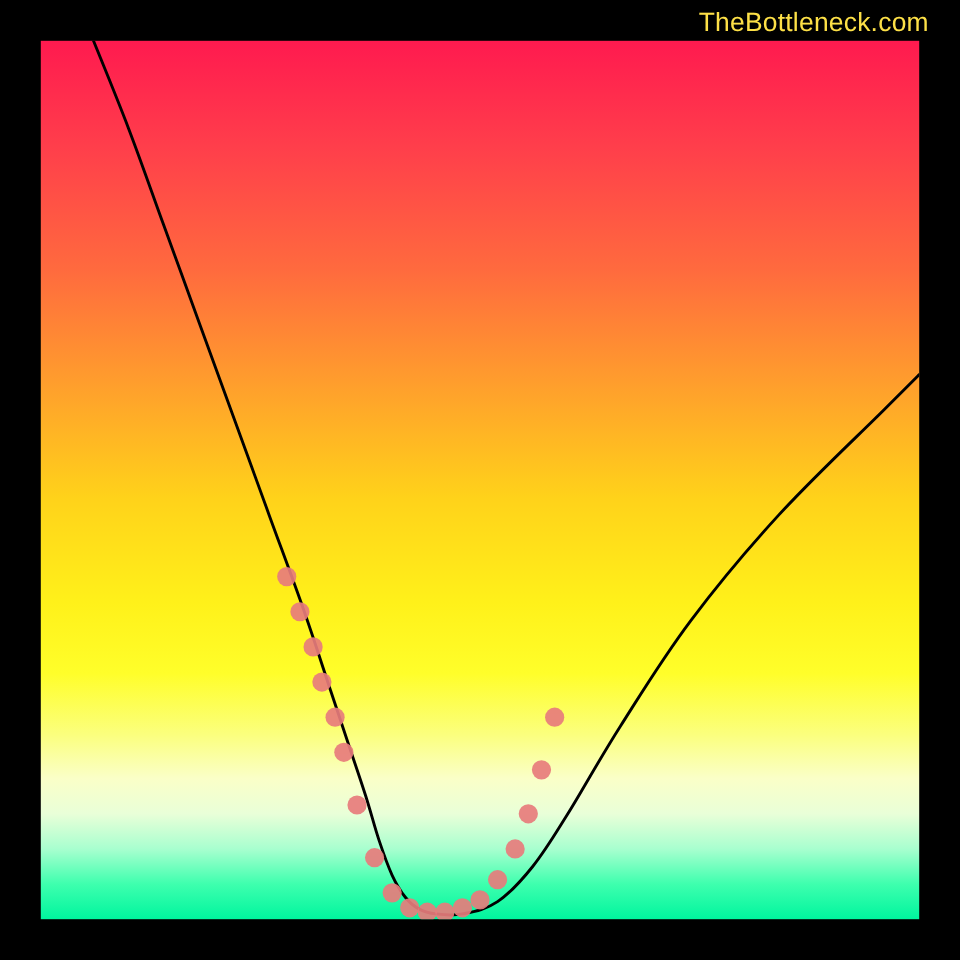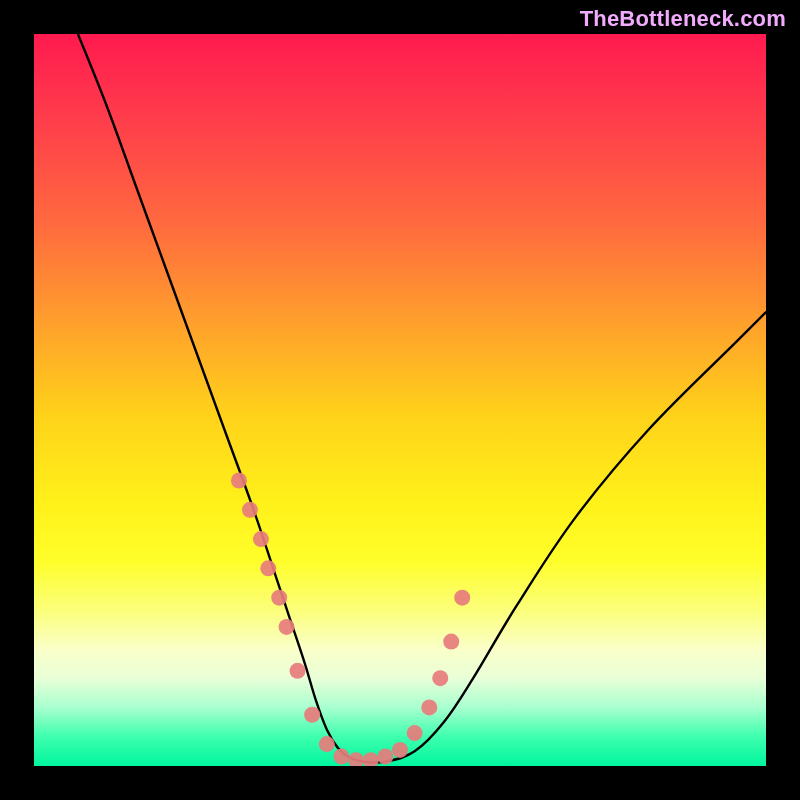--- a/index.html
+++ b/index.html
@@ -35,24 +35,24 @@
       #faffc8 84%,
       #e9ffd8 88%,
       #a8ffcf 92%,
       #3effae 96%,
       #00f59e 100%
     );
   }
   .watermark {
     position: absolute;
     top: 6px;
-    right: 14px;
-    color: #f0abfc;
+    right: 26px;
+    color: #fde047;
     font-size: 22px;
-    font-weight: 700;
+    font-weight: 400;
     letter-spacing: 0.2px;
   }
   svg.curve {
     position: absolute;
     top: 0; left: 0;
     width: 732px; height: 732px;
   }
 </style>
 </head>
 <body>

